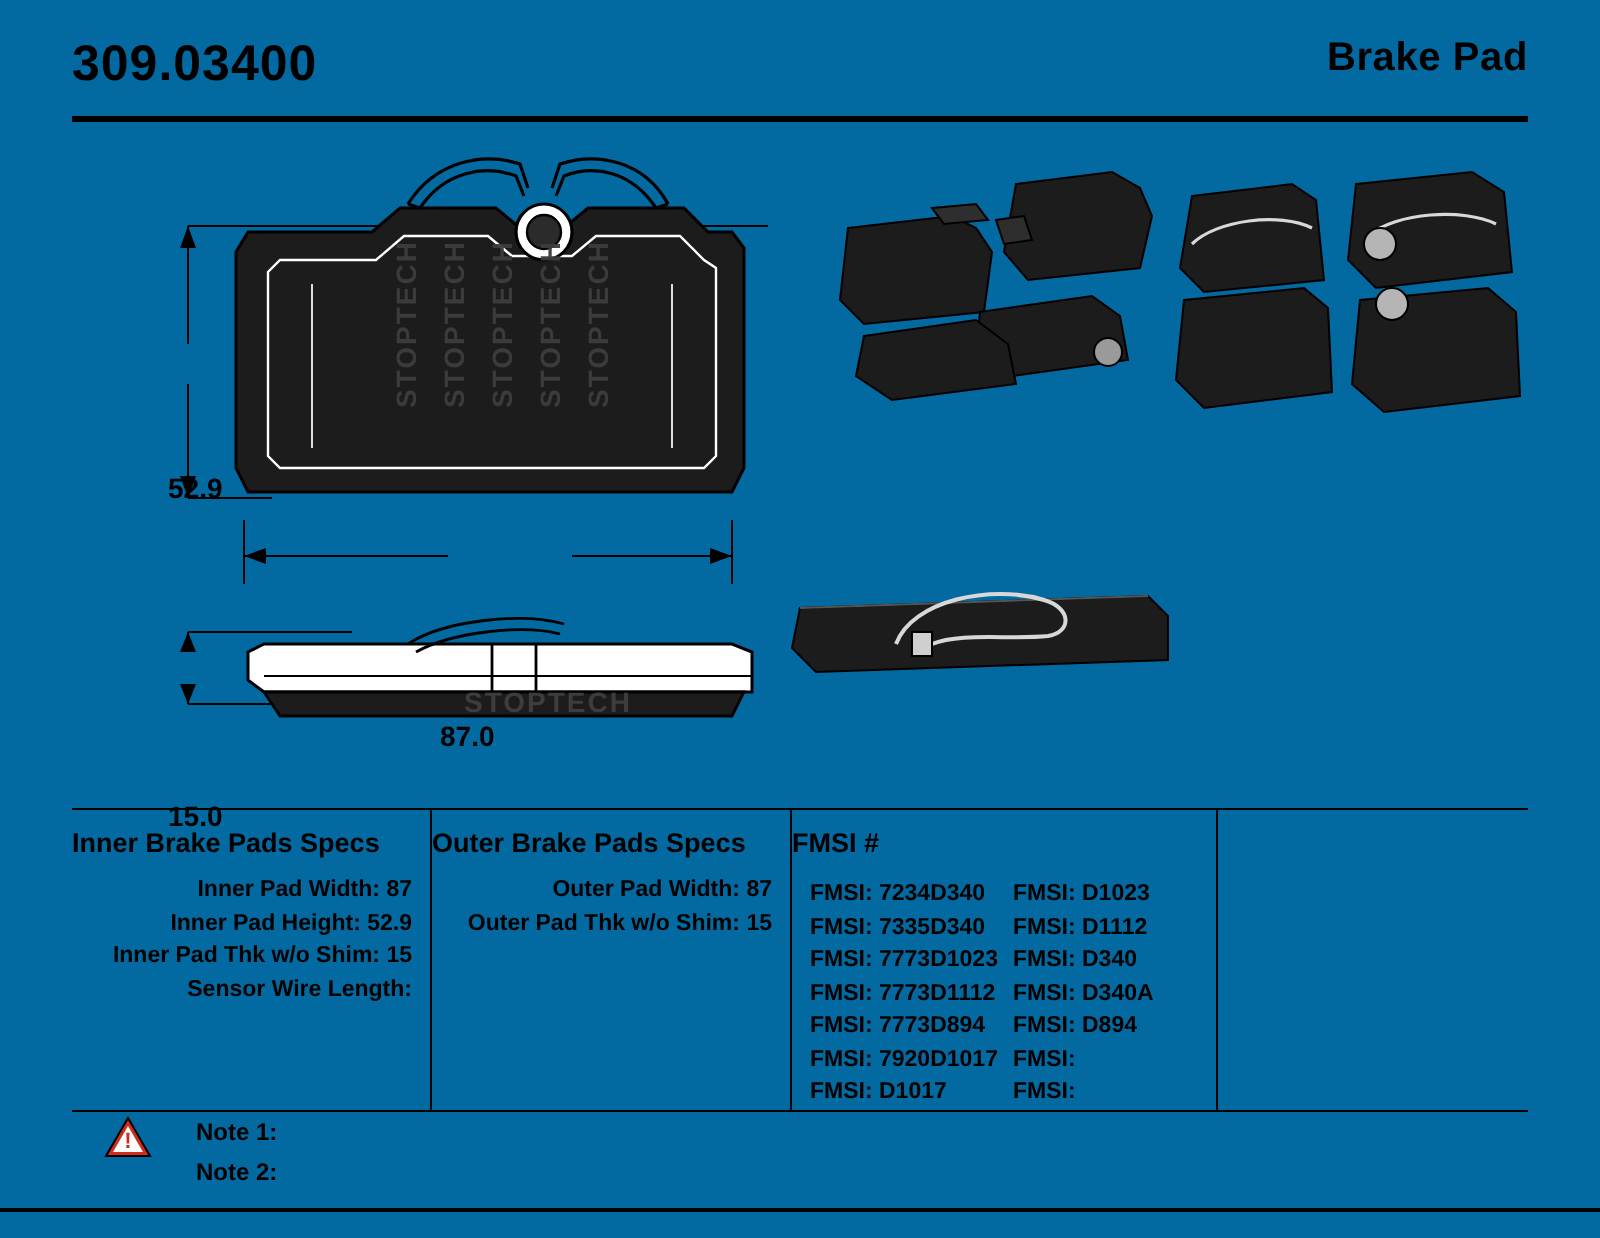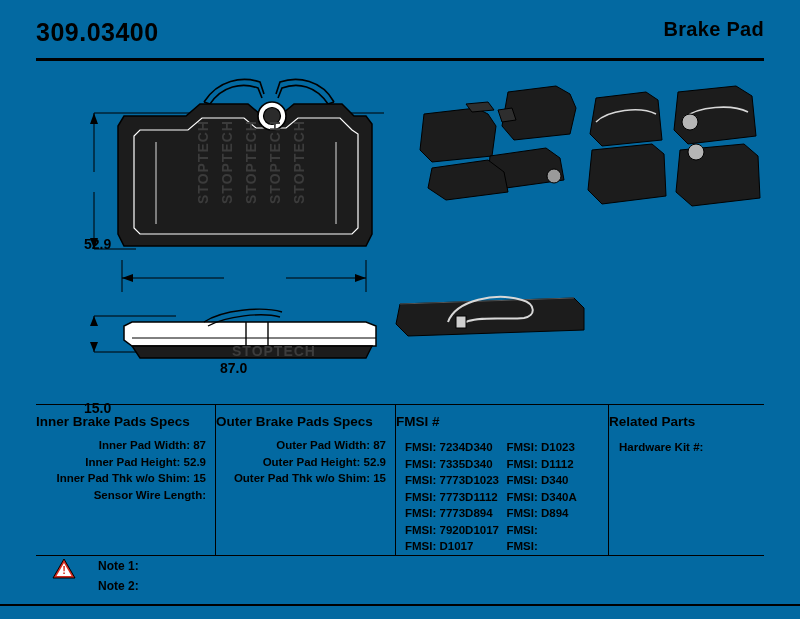--- a/index.html
+++ b/index.html
@@ -226,24 +226,20 @@
         <span>Sensor Wire Length:</span>
         <span></span>
       </div>
     </div>
 
     <div class="spec-col col-2">
       <div class="col-head">Outer Brake Pads Specs</div>
       <div class="kv">
         <span>Outer Pad Width:</span>
         <span>87</span>
-      </div>
-      <div class="kv">
-        <span>Outer Pad Height:</span>
-        <span>52.9</span>
       </div>
       <div class="kv">
         <span>Outer Pad Thk w/o Shim:</span>
         <span>15</span>
       </div>
     </div>
 
     <div class="spec-col col-3">
       <div class="col-head">FMSI #</div>
       <div class="fmsi-wrap">
@@ -261,24 +257,20 @@
           <div class="fmsi-item">FMSI:  D1112</div>
           <div class="fmsi-item">FMSI:  D340</div>
           <div class="fmsi-item">FMSI:  D340A</div>
           <div class="fmsi-item">FMSI:  D894</div>
           <div class="fmsi-item">FMSI:</div>
           <div class="fmsi-item">FMSI:</div>
         </div>
       </div>
     </div>
 
-    <div class="spec-col col-4">
-      <div class="col-head">Related Parts</div>
-      <div class="related">Hardware Kit #:</div>
-    </div>
   </div>
 
   <div class="notes">
     <svg class="warn-icon" viewBox="0 0 24 21">
       <polygon points="12,1 23,20 1,20" fill="#d42b1f" stroke="#000" stroke-width="1"></polygon>
       <polygon points="12,5 19.5,18 4.5,18" fill="#ffffff" stroke="none"></polygon>
       <text x="12" y="16" font-size="11" font-weight="bold" text-anchor="middle" fill="#d42b1f" font-family="Liberation Sans, sans-serif">!</text>
     </svg>
     <div class="note-line">Note 1:</div>
     <div class="note-line">Note 2:</div>

